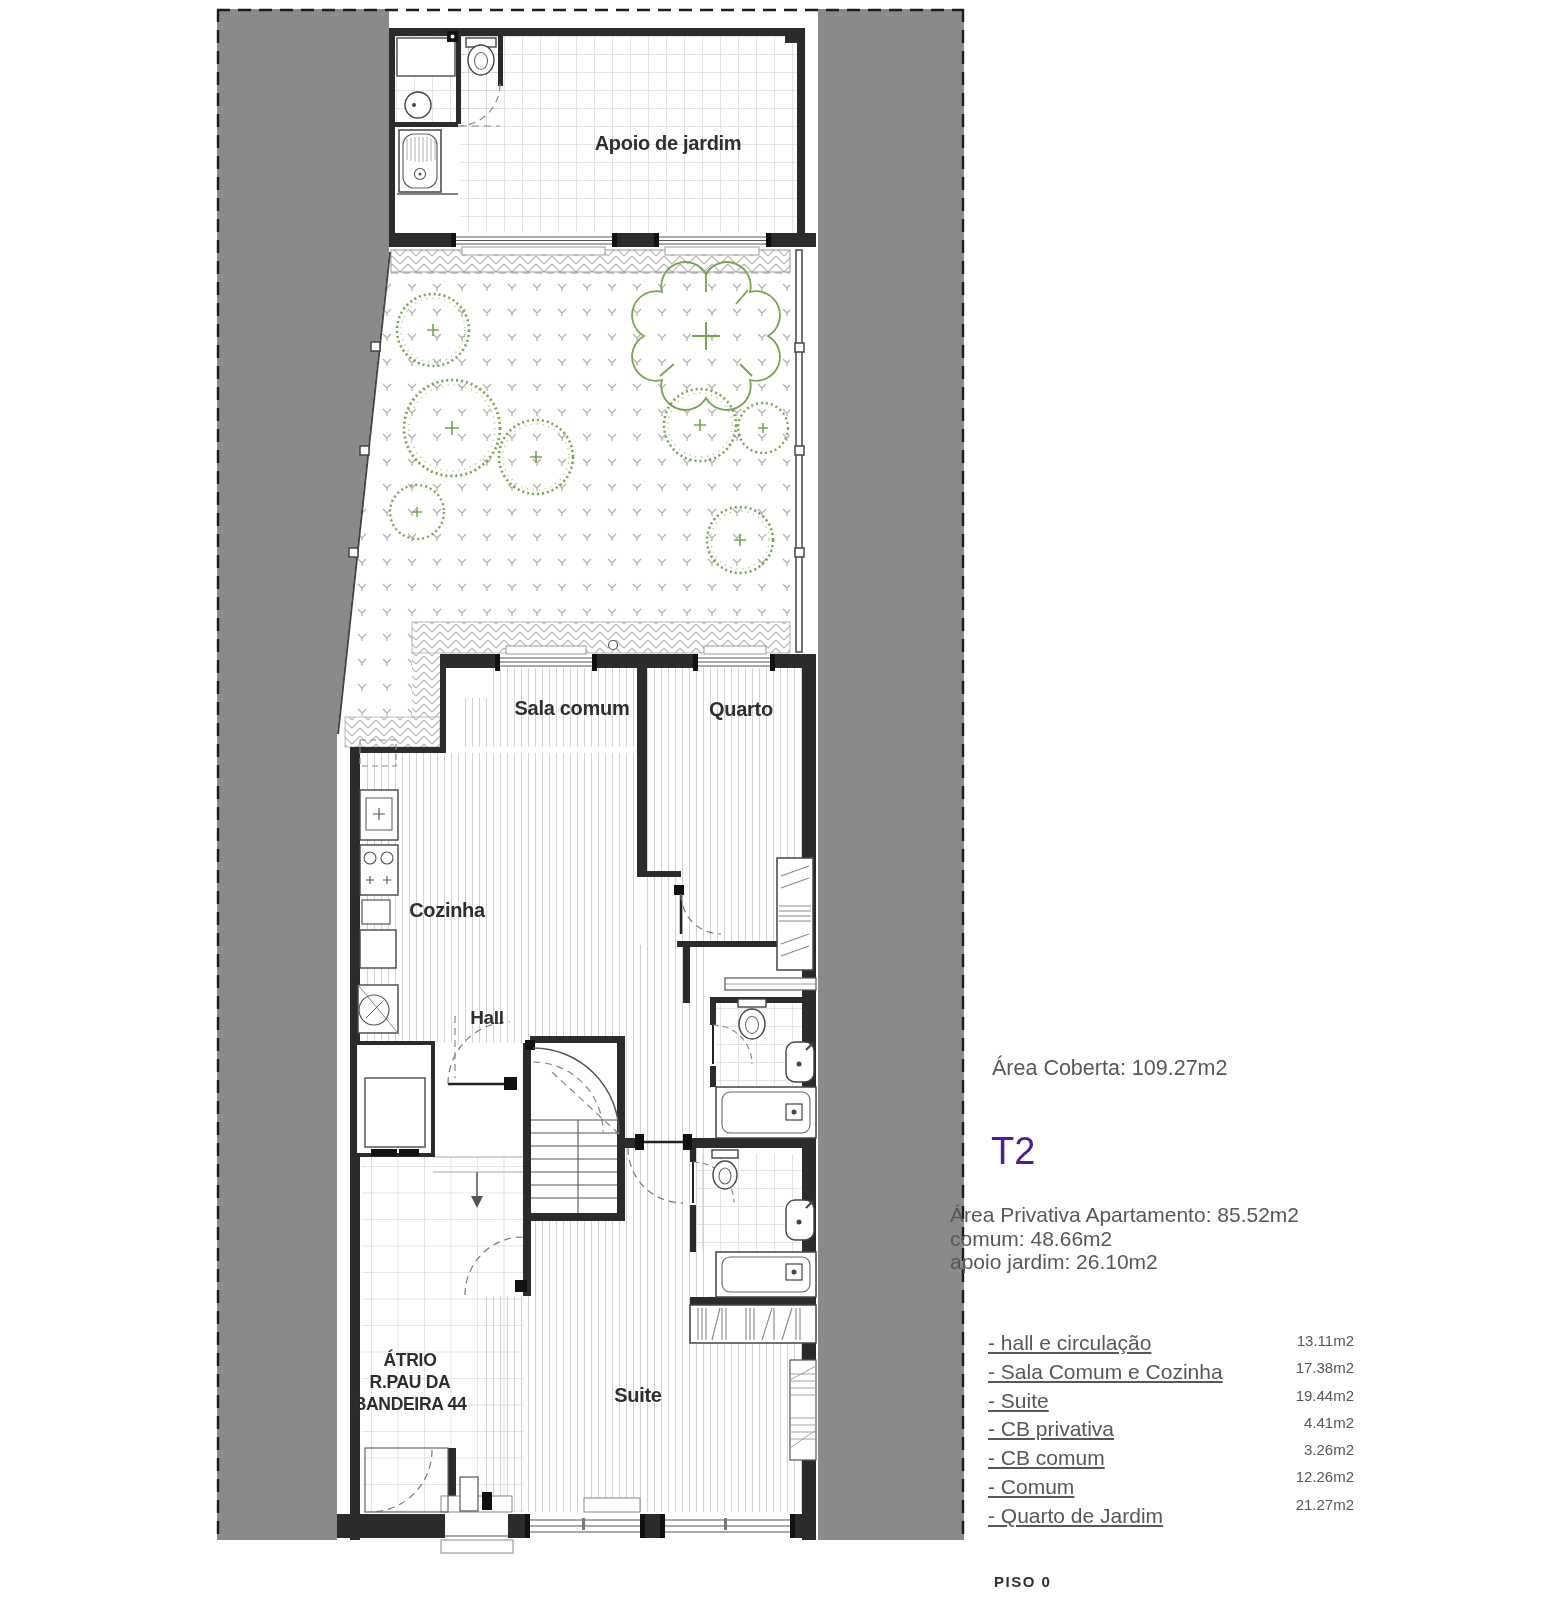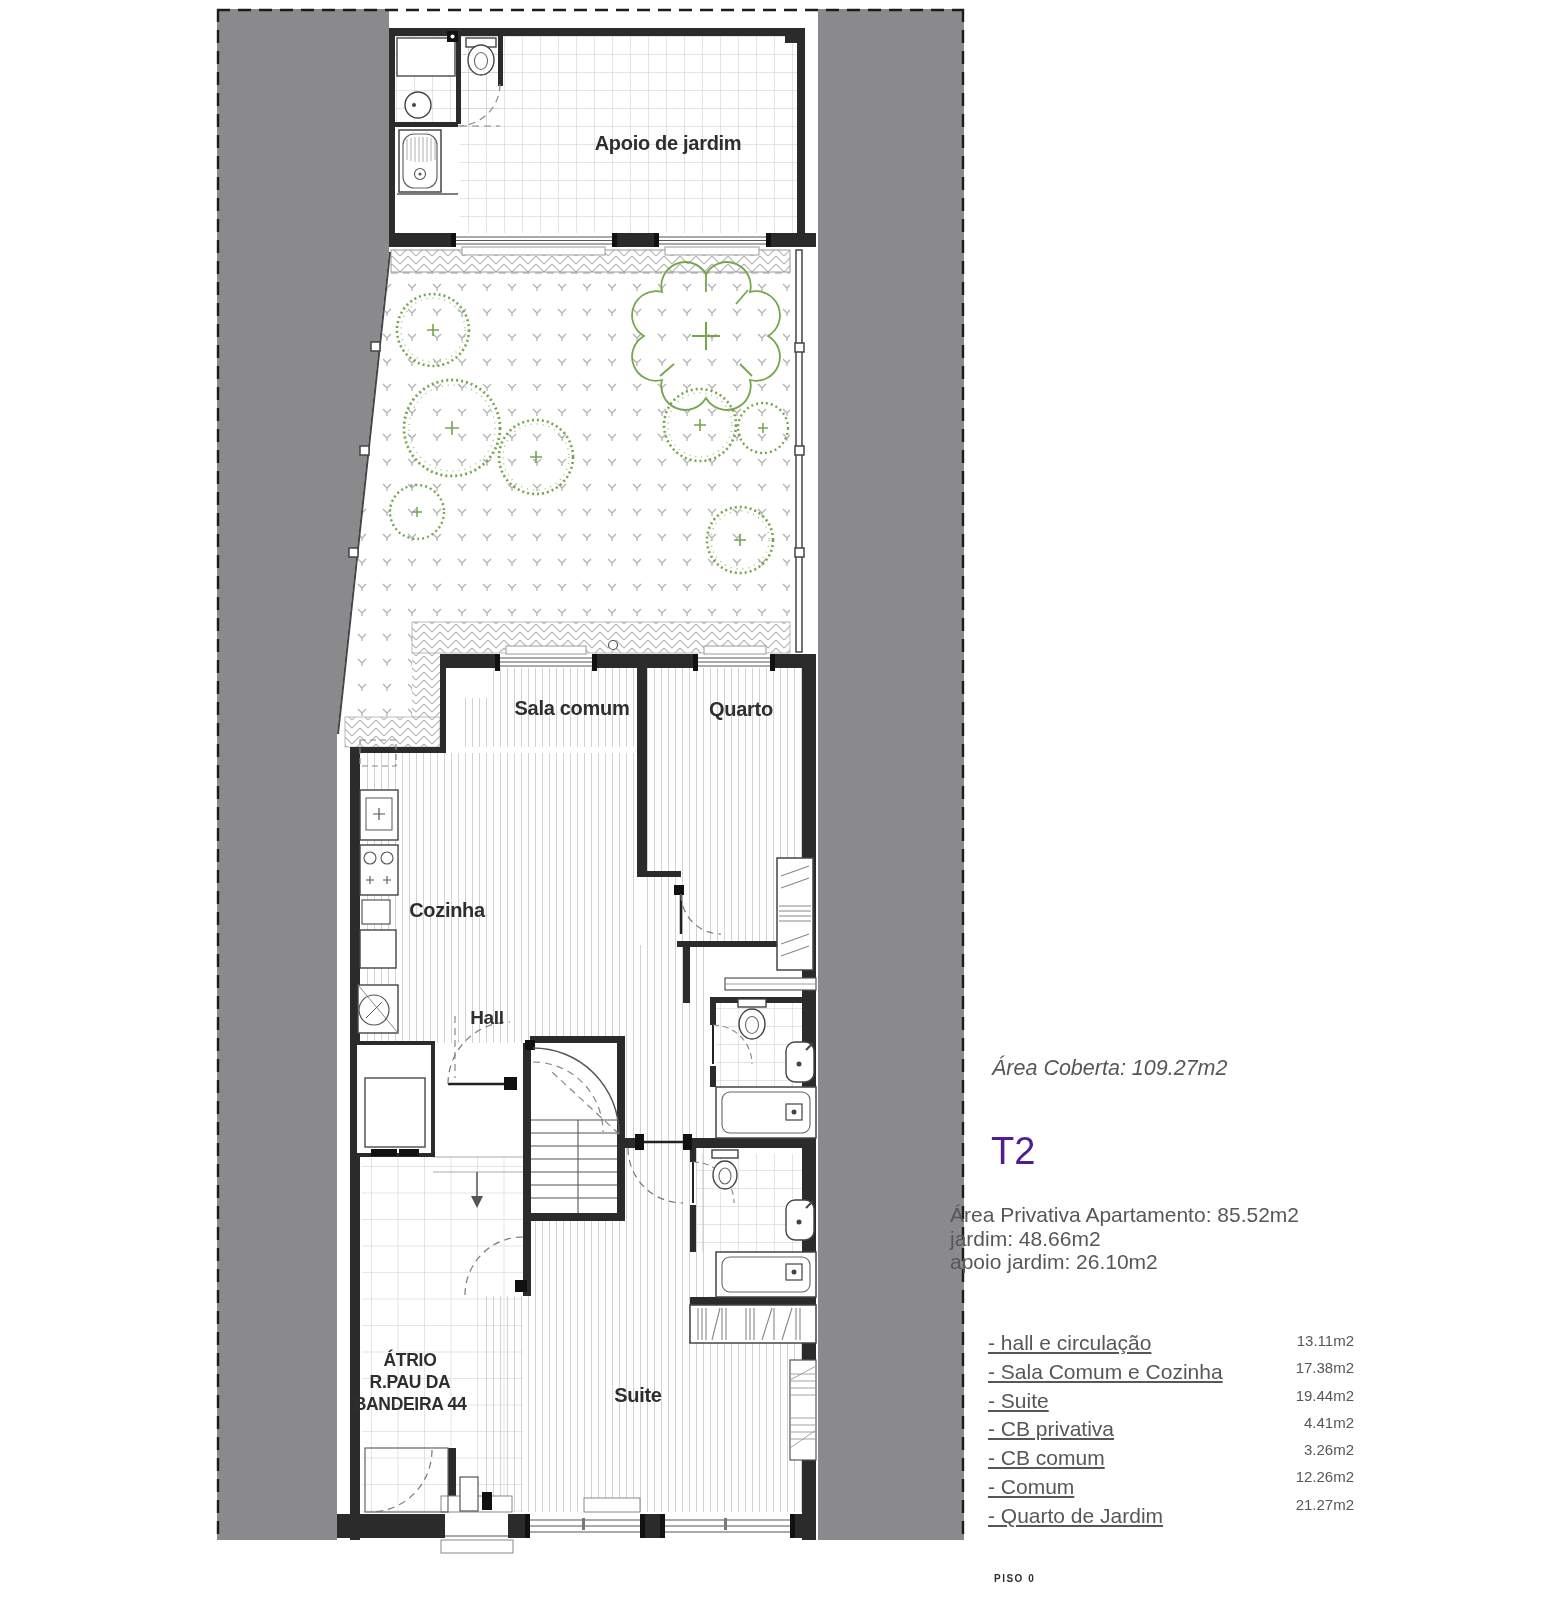--- a/index.html
+++ b/index.html
@@ -1,25 +1,25 @@
 <!DOCTYPE html>
 <html><head>
 <meta charset="utf-8">
 <style>
   html,body{margin:0;padding:0;background:#fff;}
   body{width:1556px;height:1609px;position:relative;font-family:"Liberation Sans",sans-serif;overflow:hidden;}
   #plan-svg{position:absolute;left:0;top:0;}
   .plan-label{font-family:"Liberation Sans",sans-serif;font-weight:bold;fill:#2e2e2e;letter-spacing:-0.3px;}
   .overlay{position:absolute;color:#57575a;}
-  .area-coberta{left:992px;top:1056px;font-size:21.5px;font-style:italic;}
+  .area-coberta{left:992px;top:1056px;font-size:21.5px;}
   .t2{left:991px;top:1130px;font-size:38px;color:#4c1d95;}
   .private{left:950px;top:1203px;width:390px;font-size:21px;line-height:23.6px;}
   .room-labels{left:988px;top:1329px;font-size:21px;line-height:28.8px;text-decoration:underline;}
   .room-values{left:1000px;top:1327px;width:354px;text-align:right;font-size:15px;line-height:27.3px;}
-  .piso{left:994px;top:1573px;font-size:10px;font-weight:bold;letter-spacing:1.5px;color:#2f2f31;}
+  .piso{left:994px;top:1573px;font-size:15px;font-weight:bold;letter-spacing:1.5px;color:#2f2f31;}
 </style>
 </head>
 <body>
 
 <svg id="plan-svg" width="1556" height="1609" viewBox="0 0 1556 1609" xmlns="http://www.w3.org/2000/svg">
   <defs>
     <pattern id="tileS" width="18" height="18" patternUnits="userSpaceOnUse">
       <path d="M18,0 H0 V18" fill="none" stroke="#c9c9c9" stroke-width="1"></path>
     </pattern>
     <pattern id="tileL" width="26.5" height="26.5" patternUnits="userSpaceOnUse">
@@ -378,21 +378,21 @@
     <text class="plan-label" x="410" y="1410" font-size="17.5">BANDEIRA 44</text>
     <text class="plan-label" x="638" y="1402" font-size="20">Suite</text>
   </g>
 </svg>
 
 <div class="overlay area-coberta">Área Coberta: 109.27m2</div>
 <div class="overlay t2">T2</div>
 
 <div class="overlay private">
   <div>Área Privativa Apartamento: 85.52m2</div>
-  <div>jardim: 48.66m2</div>
+  <div>comum: 48.66m2</div>
   <div>apoio jardim:  26.10m2</div>
 </div>
 
 <div class="overlay room-labels">
   <div>- hall e circulação</div>
   <div>- Sala Comum e Cozinha</div>
   <div>- Suite</div>
   <div>- CB privativa</div>
   <div>- CB comum</div>
   <div>- Comum</div>

